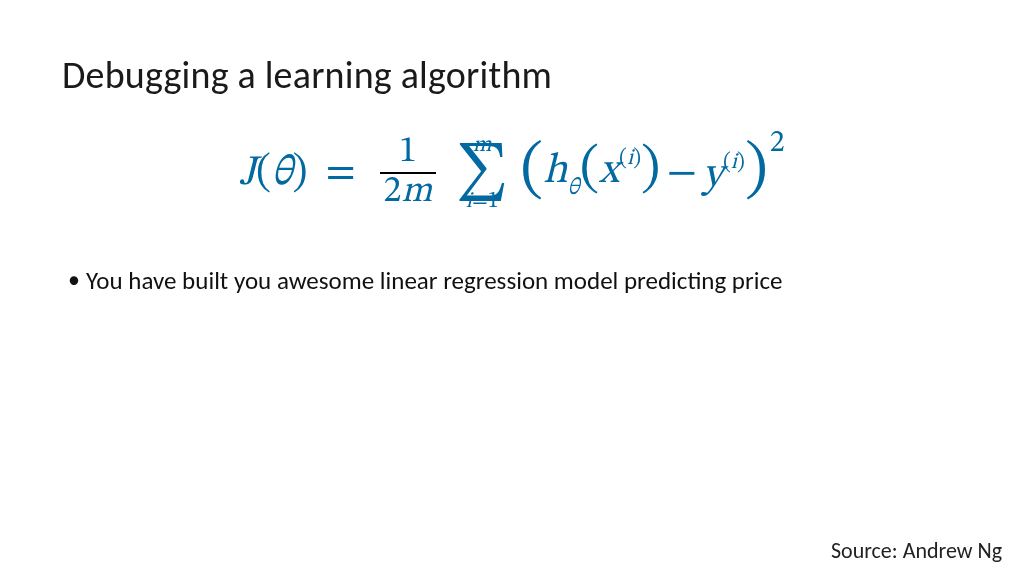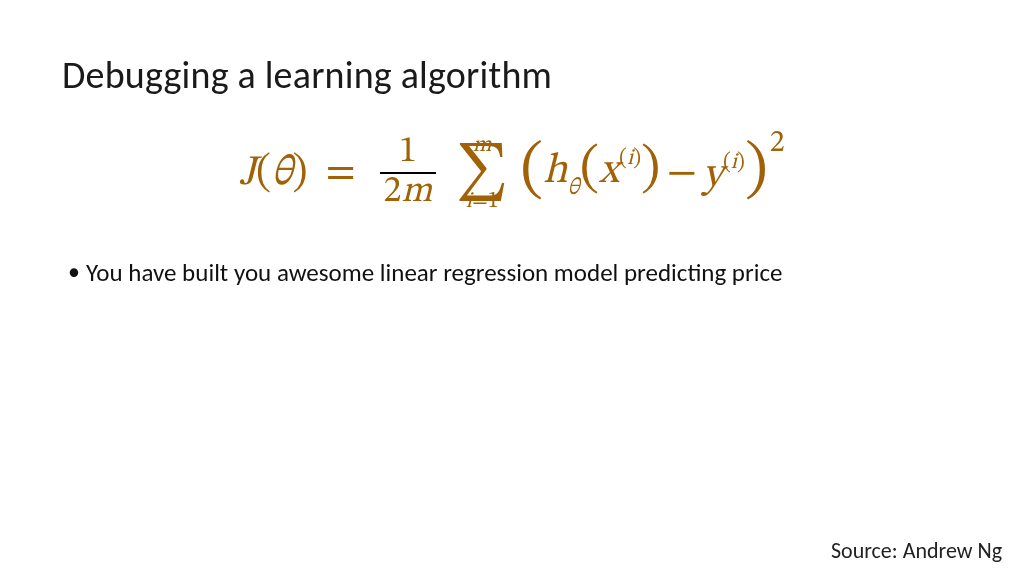--- a/index.html
+++ b/index.html
@@ -32,21 +32,21 @@
   .formula {
     position: absolute;
     left: 0;
     right: 0;
     top: 128px;
     text-align: center;
     font-family: "Cambria Math", "STIX Two Math", "Times New Roman", serif;
     font-style: italic;
     font-size: 42px;
     line-height: 1.0;
-    color: #a16207;
+    color: #0369a1;
   }
   .formula .upright { font-style: normal; }
   .frac {
     display: inline-block;
     vertical-align: middle;
     text-align: center;
     margin: 0 6px;
   }
   .frac .num, .frac .den {
     display: block;
@@ -119,21 +119,21 @@
   .eq {
     font-style: normal;
     display: inline-block;
     margin: 0 8px;
     vertical-align: middle;
   }
 
   ul.bullets {
     position: absolute;
     left: 68px;
-    top: 256px;
+    top: 264px;
     margin: 0;
     padding: 0;
     list-style: none;
     font-size: 25px;
     color: #111;
   }
   ul.bullets li {
     position: relative;
     padding-left: 18px;
     margin-bottom: 10px;

